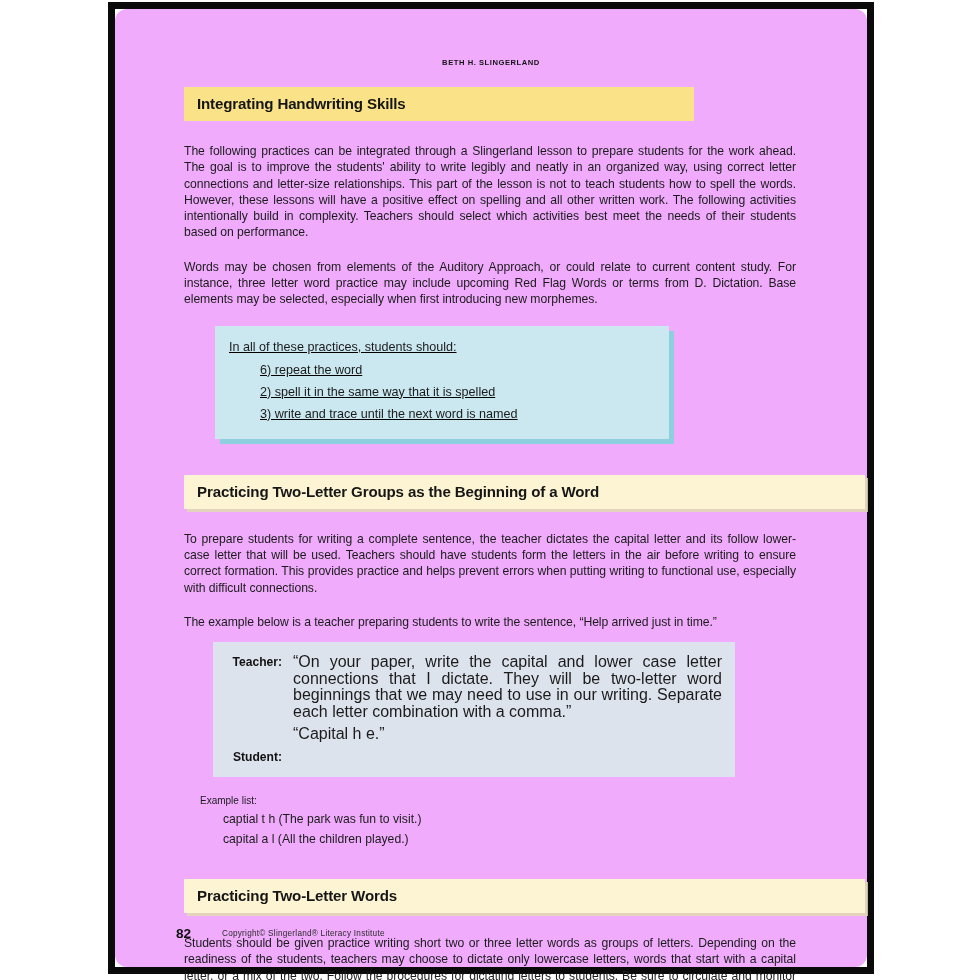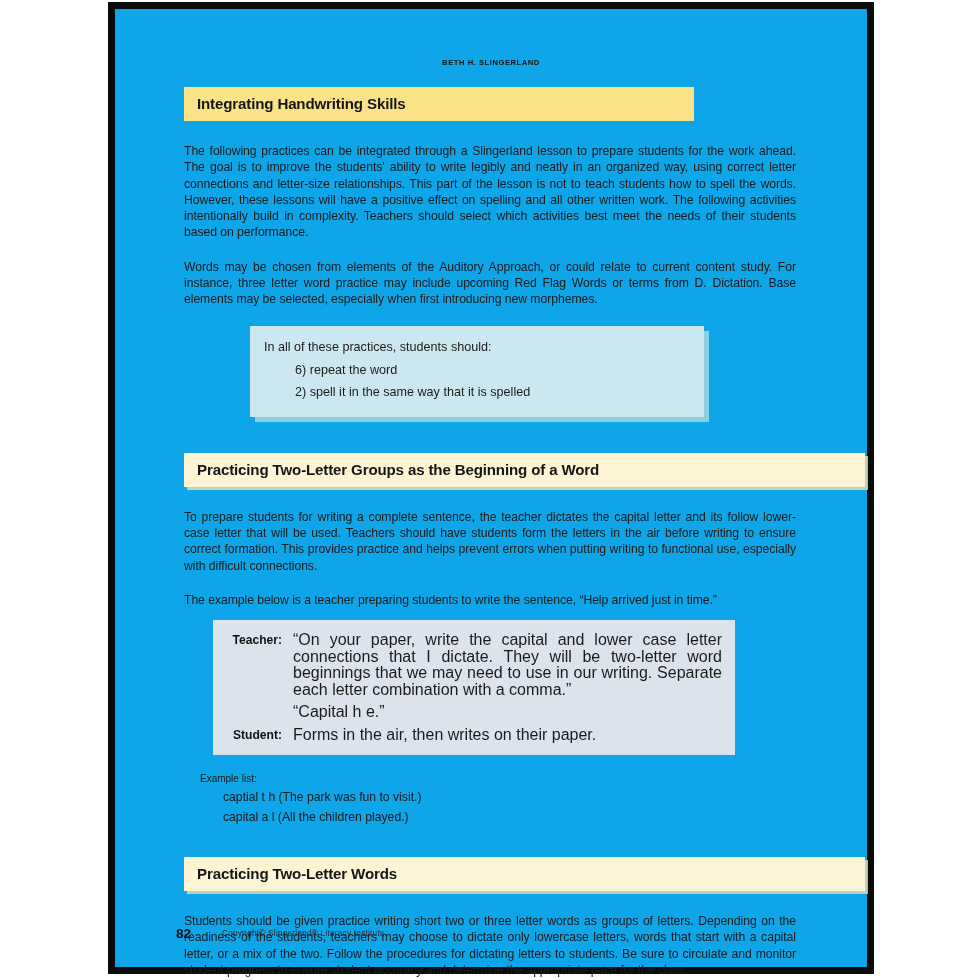--- a/index.html
+++ b/index.html
@@ -30,22 +30,23 @@
     background: #ffffff;
     border: 7px solid #0a0a0a;
     box-sizing: border-box;
   }
   .page-inner {
     position: absolute;
     left: 0;
     top: 0;
     right: 0;
     bottom: 0;
-    background: #0ea5e9;
+    background: #f0abfc;
     padding: 12px;
+    border-radius: 12px;
   }
 
   
   .running-head {
     position: absolute;
     left: 0;
     right: 0;
     top: 49px;
     text-align: center;
     font-size: 7.6px;
@@ -95,22 +96,23 @@
   .gap-18 { height: 18px; }
   .gap-15 { height: 15px; }
   .gap-12 { height: 12px; }
   .gap-22 { height: 22px; }
   .gap-30 { height: 30px; }
   .gap-36 { height: 36px; }
 
   
   .callout-wrap {
     position: relative;
-    margin-left: 66px;
+    margin-left: 31px;
     width: 493px;
+    text-decoration: underline;
   }
   .callout {
     position: relative;
     background: #cbe8f1;
     box-shadow: 5px 5px 0 0 #8ecfdf;
     padding: 13px 16px 14px 14px;
     box-sizing: border-box;
     width: 454px;
   }
   .callout .lead {
@@ -221,20 +223,21 @@
         <p class="body">Words may be chosen from elements of the Auditory Approach, or could relate to current content study. For instance, three letter word practice may include upcoming Red Flag Words or terms from D. Dictation. Base elements may be selected, especially when first introducing new morphemes.</p>
 
         <div class="gap-18"></div>
 
         <div class="callout-wrap">
           <div class="callout">
             <div class="lead">In all of these practices, students should:</div>
             <ol>
               <li>6) repeat the word</li>
               <li>2) spell it in the same way that it is spelled</li>
+              <li>3) write and trace until the next word is named</li>
             </ol>
           </div>
         </div>
 
         <div class="gap-36"></div>
 
         <div class="heading-bar soft">Practicing Two-Letter Groups as the Beginning of a Word</div>
 
         <div class="gap-22"></div>
 
@@ -252,21 +255,20 @@
             <div class="dlg-text">“On your paper, write the capital and lower case letter connections that I dictate. They will be two-letter word beginnings that we may need to use in our writing. Separate each letter combination with a comma.”</div>
           </div>
           <div class="dlg-gap"></div>
           <div class="dlg-row">
             <div class="dlg-label blank">.</div>
             <div class="dlg-text nojust">“Capital h e.”</div>
           </div>
           <div class="dlg-gap"></div>
           <div class="dlg-row">
             <div class="dlg-label">Student:</div>
-            <div class="dlg-text nojust">Forms in the air, then writes on their paper.</div>
           </div>
         </div>
 
         <div class="gap-15"></div>
 
         <div class="example-label">Example list:</div>
         <div class="example-item">captial t h (The park was fun to visit.)</div>
         <div class="example-item">capital a l (All the children played.)</div>
 
         <div class="gap-30"></div>

